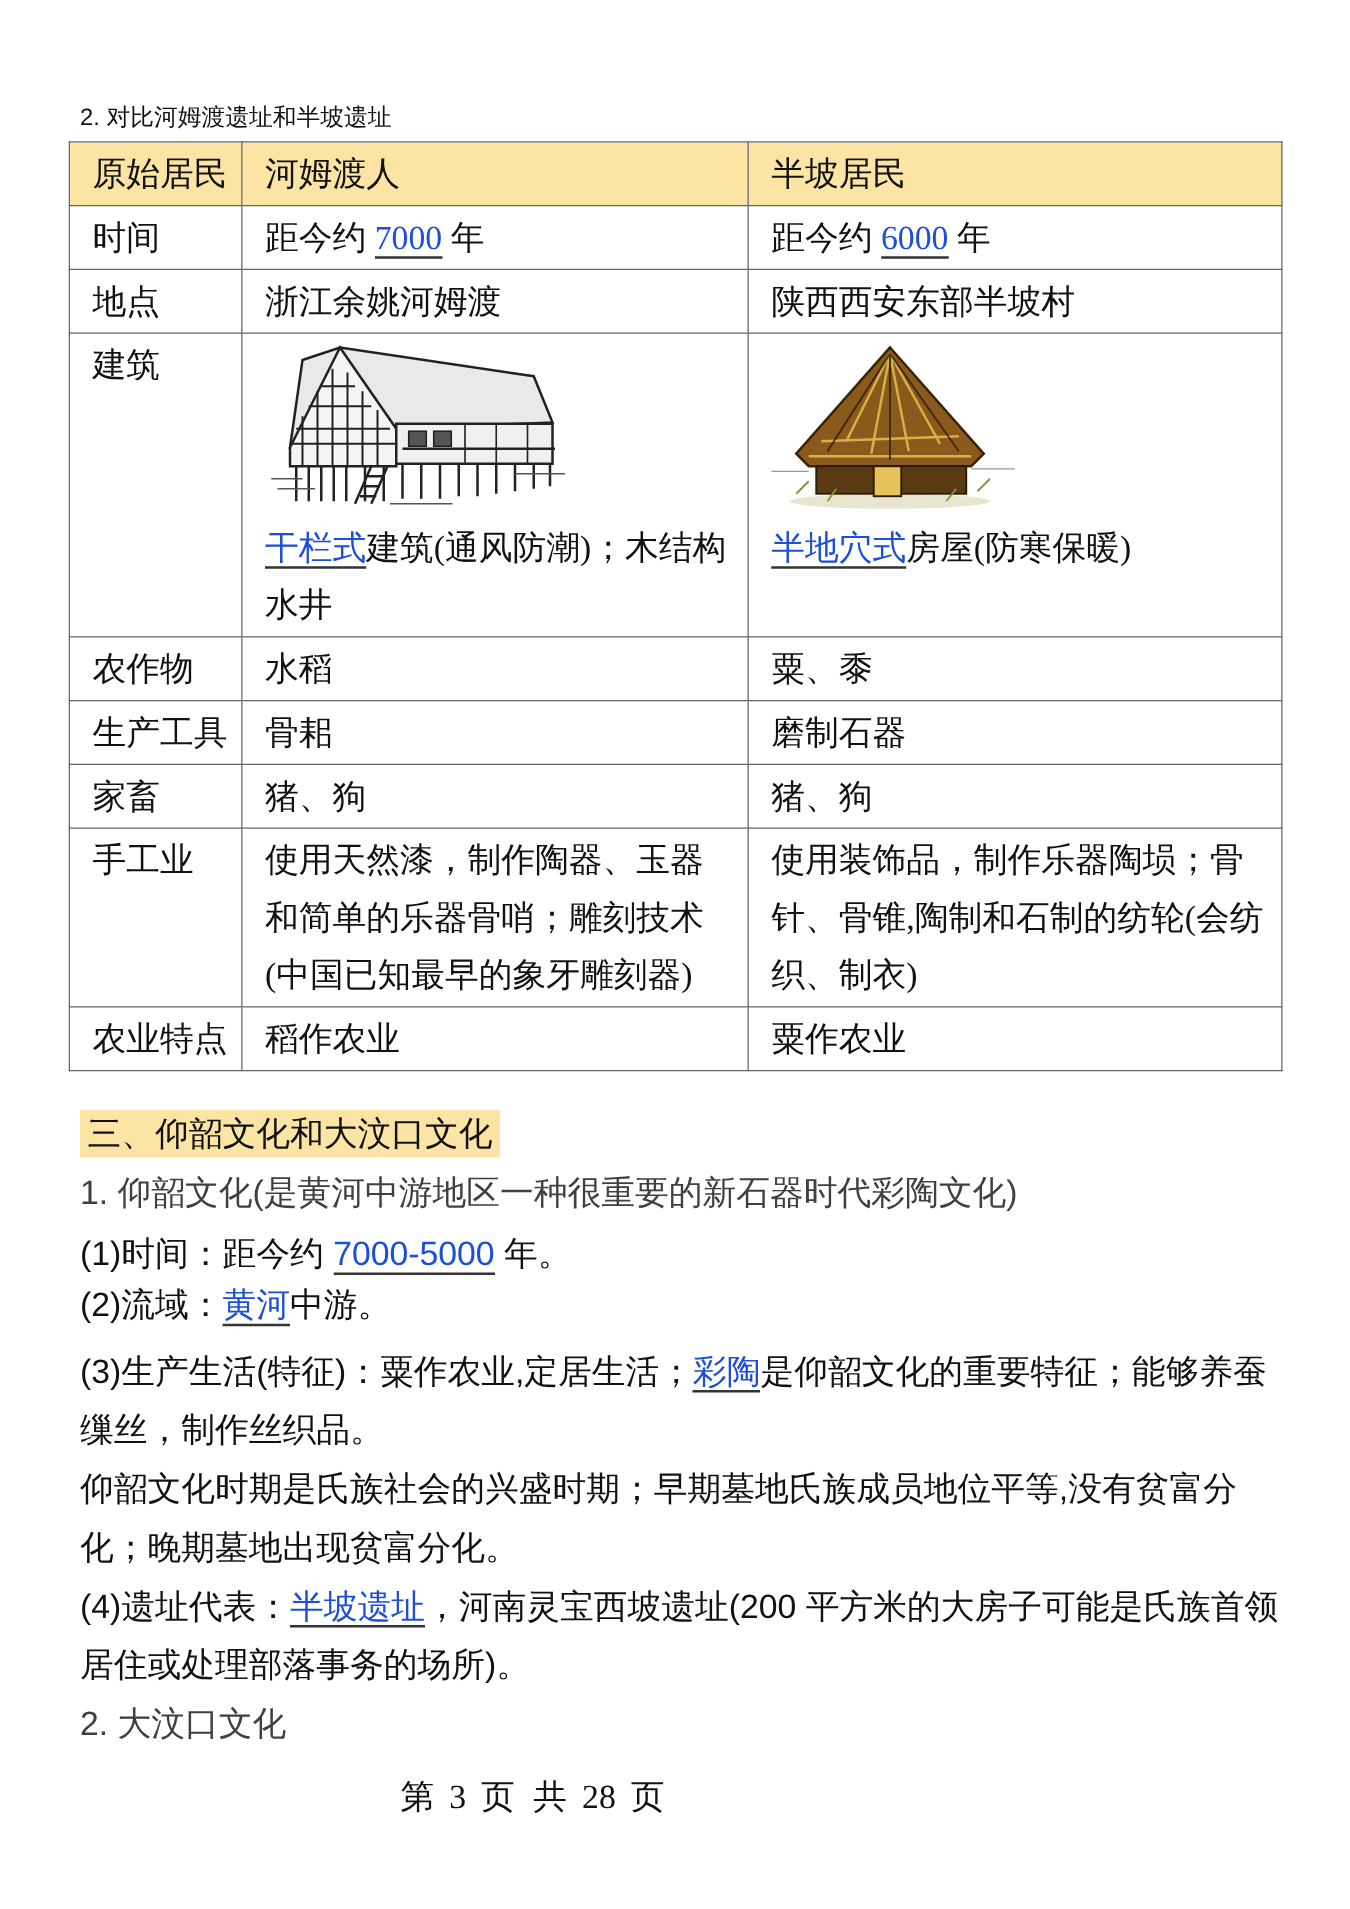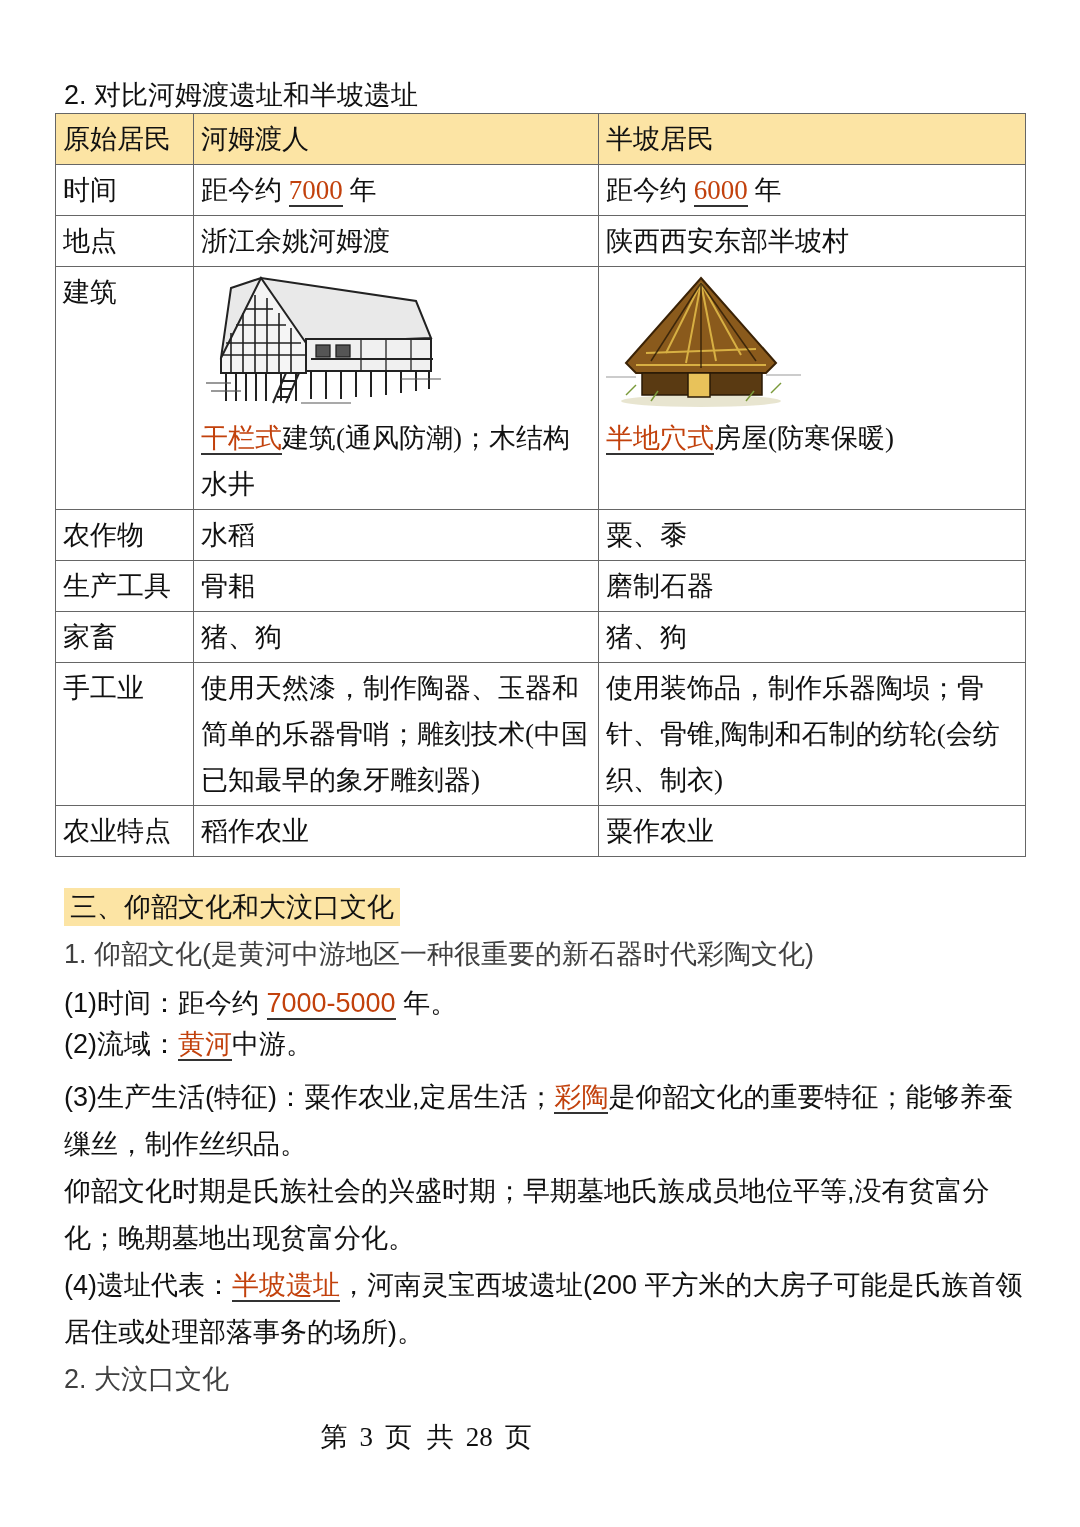--- a/index.html
+++ b/index.html
@@ -7,45 +7,45 @@
     body {
       position: relative;
       font-family: "Liberation Serif", "DejaVu Serif", serif;
       color: #111111;
       overflow: hidden;
     }
     .page { position: absolute; left: 0; top: 0; width: 1080px; height: 1527px; }
 
     .title {
       position: absolute; left: 64px; top: 76px;
-      font-size: 27px; line-height: 38px;
+      font-size: 19px; line-height: 38px;
       font-family: "Liberation Sans", "DejaVu Sans", sans-serif;
     }
 
     table.cmp {
       position: absolute; left: 55px; top: 113px;
       width: 970px;
       border-collapse: collapse;
       table-layout: fixed;
       font-size: 27px;
     }
     table.cmp col.c0 { width: 138px; }
     table.cmp col.c1 { width: 405px; }
     table.cmp col.c2 { width: 427px; }
     table.cmp td {
       border: 1.5px solid #666666;
-      padding: 2px 10px 2px 7px;
+      padding: 2px 10px 2px 18px;
       vertical-align: top;
       line-height: 46px;
     }
     table.cmp tr.hdr td { background: #FCE4A4; height: 48px; }
     table.cmp tr.r1 td { height: 48px; }
     table.cmp tr.arch td { height: 236px; }
     table.cmp tr.craft td { height: 142px; }
-    .red { color: #c2410c; }
+    .red { color: #1d4ed8; }
     .ul { border-bottom: 2px solid #333; padding-bottom: 0px; }
     .arch-img { display: block; height: 140px; margin-top: 4px; margin-bottom: 2px; }
     .arch-text { line-height: 46px; }
 
     .sec-heading {
       position: absolute; left: 64px; top: 888px;
       font-size: 27px; line-height: 38px;
       background: #FCE4A4;
       padding: 0 6px;
       font-family: "Liberation Sans", "DejaVu Sans", sans-serif;

